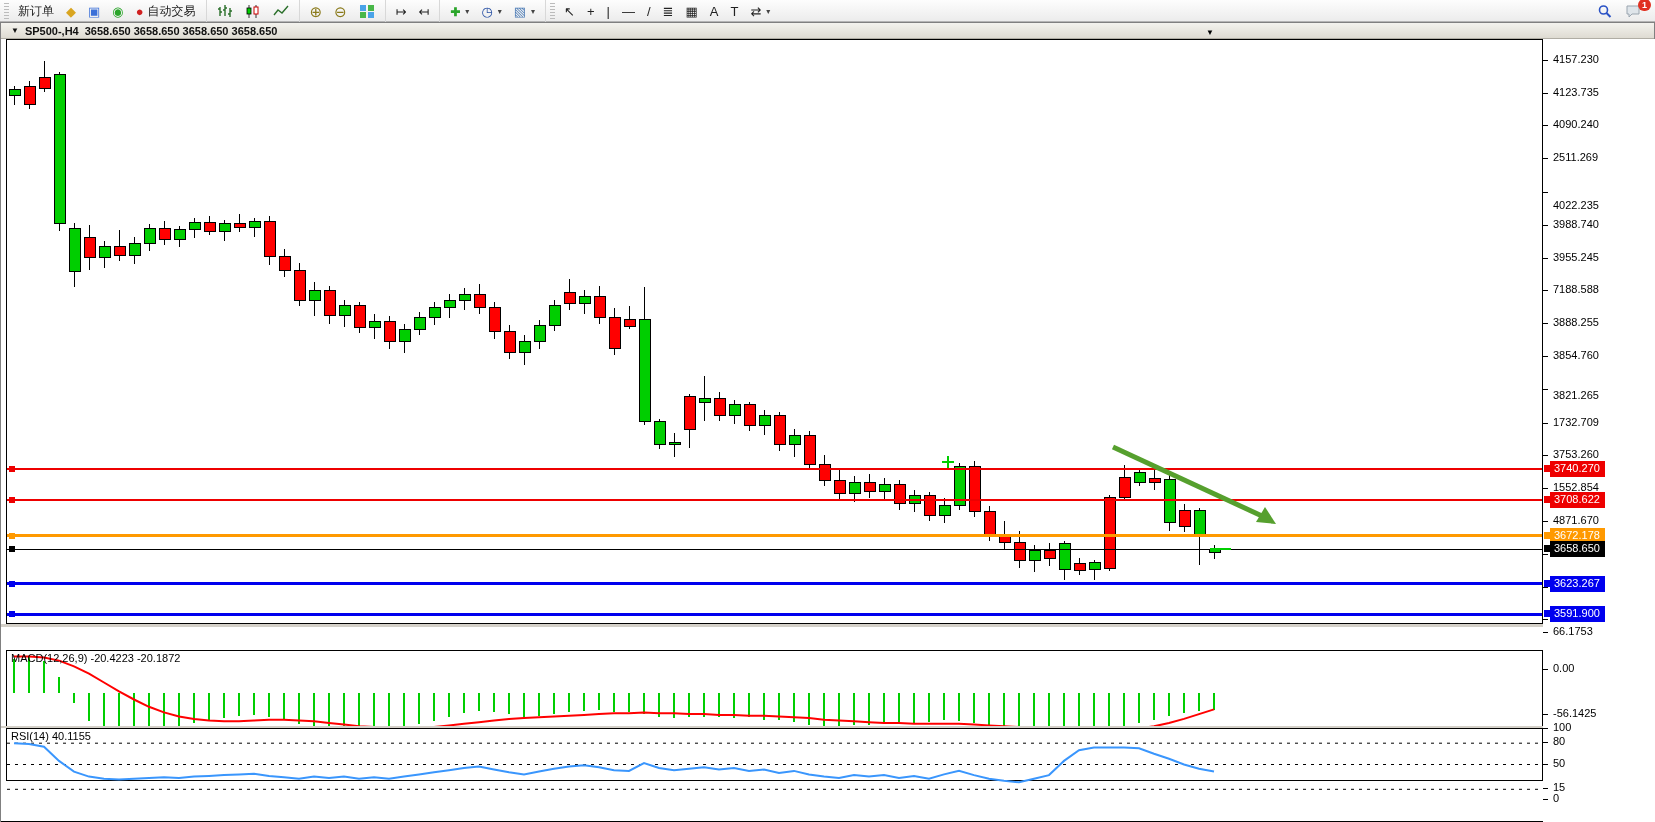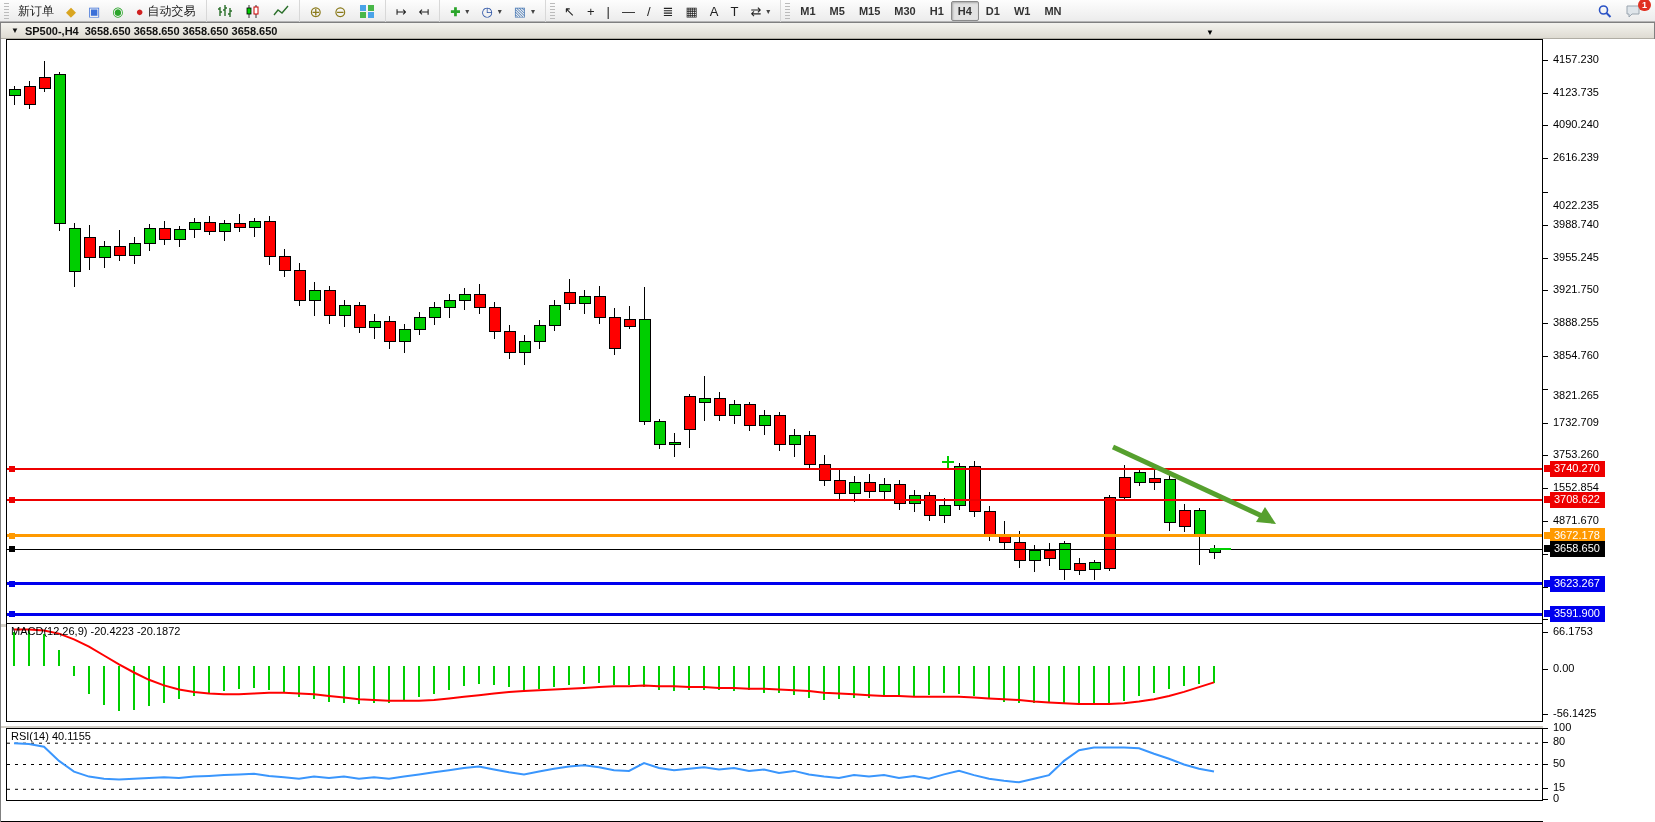--- a/index.html
+++ b/index.html
@@ -166,32 +166,20 @@
       </div>
       <div class="tb-btn">
         <span class="glyph">T</span>
       </div>
       <div class="tb-btn">
         <span class="glyph">⇄</span>
         <span class="caret">▾</span>
       </div>
     </div>
 
-  <div class="tb-group" id="tf-group">
-      <div class="grip"></div>
-      <div class="tb-btn tf-btn">M1</div>
-      <div class="tb-btn tf-btn">M5</div>
-      <div class="tb-btn tf-btn">M15</div>
-      <div class="tb-btn tf-btn">M30</div>
-      <div class="tb-btn tf-btn">H1</div>
-      <div class="tb-btn tf-btn active">H4</div>
-      <div class="tb-btn tf-btn">D1</div>
-      <div class="tb-btn tf-btn">W1</div>
-      <div class="tb-btn tf-btn">MN</div>
-    </div>
 
   <div class="spacer"></div>
   <div class="tb-group" style="border-left:none; padding-right:8px;">
     <div class="tb-btn">
       <svg class="icon16" viewBox="0 0 16 15">
           <circle cx="6.5" cy="6" r="4" fill="none" stroke="#2a52c5" stroke-width="1.6"></circle>
           <path d="M9.5 9l4 4" stroke="#2a52c5" stroke-width="2"></path>
         </svg>
     </div>
     <div class="tb-btn" style="position:relative">
@@ -390,21 +378,21 @@
         <path d="M935 421.5263500000001 h12 M941 415.5263500000001 v12" stroke="#00CE00" stroke-width="2" fill="none"></path>
         <line x1="1203" y1="509.0" x2="1224" y2="509.0" stroke="#00CE00" stroke-width="2"></line>
         <g shape-rendering="auto">
           <line x1="1106" y1="407" x2="1255" y2="476" stroke="#56A02E" stroke-width="5"></line>
           <polygon points="1269,484 1249,482 1258,467" fill="#56A02E"></polygon>
         </g>
       </svg>
   </div>
   <div class="separator" style="top:601px; height:3px;"></div>
 
-  <div class="pane" style="top:600px; height:99px;">
+  <div class="pane" style="top:627px; height:99px;">
     <div class="pane-label">MACD(12,26,9) -20.4223 -20.1872</div>
     <svg id="macd-svg" width="1535" height="97" shape-rendering="crispEdges">
         <line x1="7" y1="42" x2="7" y2="8.0" stroke="#00CE00" stroke-width="2"></line>
         <line x1="22" y1="42" x2="22" y2="5.5" stroke="#00CE00" stroke-width="2"></line>
         <line x1="37" y1="42" x2="37" y2="9.6" stroke="#00CE00" stroke-width="2"></line>
         <line x1="52" y1="42" x2="52" y2="25.8" stroke="#00CE00" stroke-width="2"></line>
         <line x1="67" y1="42" x2="67" y2="51.7" stroke="#00CE00" stroke-width="2"></line>
         <line x1="82" y1="42" x2="82" y2="69.5" stroke="#00CE00" stroke-width="2"></line>
         <line x1="97" y1="42" x2="97" y2="80.9" stroke="#00CE00" stroke-width="2"></line>
         <line x1="112" y1="42" x2="112" y2="87.4" stroke="#00CE00" stroke-width="2"></line>
@@ -479,49 +467,49 @@
         <line x1="1147" y1="42" x2="1147" y2="68.7" stroke="#00CE00" stroke-width="2"></line>
         <line x1="1162" y1="42" x2="1162" y2="64.7" stroke="#00CE00" stroke-width="2"></line>
         <line x1="1177" y1="42" x2="1177" y2="62.3" stroke="#00CE00" stroke-width="2"></line>
         <line x1="1192" y1="42" x2="1192" y2="59.8" stroke="#00CE00" stroke-width="2"></line>
         <line x1="1207" y1="42" x2="1207" y2="58.5" stroke="#00CE00" stroke-width="2"></line>
         <polyline fill="none" stroke="#FF0000" stroke-width="2" shape-rendering="auto" points="7,5.5 22,5.5 37,6.4 52,9.6 67,15.3 82,22.6 97,31.5 112,40.4 127,48.5 142,55.8 157,61.4 172,65.5 187,67.9 202,69.5 217,70.3 232,70.3 247,69.5 262,68.7 277,68.7 292,69.5 307,70.3 322,72.0 337,73.6 352,75.2 367,76.0 382,76.8 397,76.8 412,76.8 427,76.0 442,74.4 457,72.8 472,71.2 487,69.5 502,67.9 517,67.1 532,66.3 547,65.5 562,64.7 577,63.9 592,63.1 607,62.3 622,62.3 637,61.4 652,62.3 667,62.3 682,63.1 697,63.1 712,63.9 727,63.9 742,64.7 757,64.7 772,65.5 787,66.3 802,67.1 817,68.7 832,69.5 847,70.3 862,71.2 877,72.0 892,72.0 907,72.8 922,72.8 937,72.8 952,72.8 967,73.6 982,74.4 997,75.2 1012,76.0 1027,77.6 1042,78.5 1057,79.3 1072,80.1 1087,80.1 1102,80.1 1117,79.3 1132,77.6 1147,75.2 1162,72.0 1177,67.9 1192,63.1 1207,58.4"></polyline>
       </svg>
   </div>
   <div class="separator" style="top:703px; height:2px;"></div>
 
-  <div class="pane" style="top:705px; height:73px;">
+  <div class="pane" style="top:705px; height:53px;">
     <div class="pane-label">RSI(14) 40.1155</div>
     <svg id="rsi-svg" width="1535" height="71">
         <line x1="0" y1="14.2" x2="1535" y2="14.2" stroke="#000" stroke-width="1" stroke-dasharray="3,5"></line>
         <line x1="0" y1="35.5" x2="1535" y2="35.5" stroke="#000" stroke-width="1" stroke-dasharray="3,5"></line>
         <line x1="0" y1="60.3" x2="1535" y2="60.3" stroke="#000" stroke-width="1" stroke-dasharray="3,5"></line>
         <polyline fill="none" stroke="#3A96FD" stroke-width="2" points="7,14.2 22,14.9 37,17.8 52,31.9 67,42.6 82,47.6 97,49.7 112,50.4 127,49.7 142,49.0 157,48.3 172,49.0 187,47.6 202,46.9 217,46.1 232,45.4 247,44.7 262,46.9 277,48.3 292,49.7 307,47.6 322,49.0 337,47.6 352,49.7 367,48.3 382,49.7 397,47.6 412,45.4 427,43.3 442,41.2 457,39.0 472,37.6 487,40.5 502,43.3 517,45.4 532,42.6 547,39.8 562,37.6 577,36.2 592,38.3 607,41.2 622,41.9 637,34.1 652,39.0 667,41.2 682,39.8 697,38.3 712,40.5 727,39.0 742,41.9 757,40.5 772,44.0 787,41.9 802,45.4 817,47.6 832,49.0 847,46.1 862,47.6 877,46.1 892,49.0 907,46.9 922,49.7 937,45.4 952,41.9 967,46.1 982,49.7 997,51.8 1012,53.3 1027,49.7 1042,46.1 1057,31.9 1072,21.3 1087,18.5 1102,18.5 1117,18.5 1132,19.2 1147,24.8 1162,29.8 1177,35.5 1192,39.8 1207,42.5"></polyline>
       </svg>
   </div>
 
   <div class="date-axis" id="date-axis"></div>
 
   <div class="price-axis" id="price-axis">
       <div class="axis-tick" style="top:21px"></div>
       <div class="axis-label" style="top:14px">4157.230</div>
       <div class="axis-tick" style="top:54px"></div>
       <div class="axis-label" style="top:47px">4123.735</div>
       <div class="axis-tick" style="top:86px"></div>
       <div class="axis-label" style="top:79px">4090.240</div>
       <div class="axis-tick" style="top:119px"></div>
-      <div class="axis-label" style="top:112px">2616.239</div>
+      <div class="axis-label" style="top:112px">2511.269</div>
       <div class="axis-tick" style="top:153px"></div>
       <div class="axis-label" style="top:160px">4022.235</div>
       <div class="axis-tick" style="top:186px"></div>
       <div class="axis-label" style="top:179px">3988.740</div>
       <div class="axis-tick" style="top:219px"></div>
       <div class="axis-label" style="top:212px">3955.245</div>
       <div class="axis-tick" style="top:251px"></div>
-      <div class="axis-label" style="top:244px">3921.750</div>
+      <div class="axis-label" style="top:244px">7188.588</div>
       <div class="axis-tick" style="top:284px"></div>
       <div class="axis-label" style="top:277px">3888.255</div>
       <div class="axis-tick" style="top:317px"></div>
       <div class="axis-label" style="top:310px">3854.760</div>
       <div class="axis-tick" style="top:350px"></div>
       <div class="axis-label" style="top:350px">3821.265</div>
       <div class="axis-tick" style="top:384px"></div>
       <div class="axis-label" style="top:377px">1732.709</div>
       <div class="axis-tick" style="top:416px"></div>
       <div class="axis-label" style="top:409px">3753.260</div>

